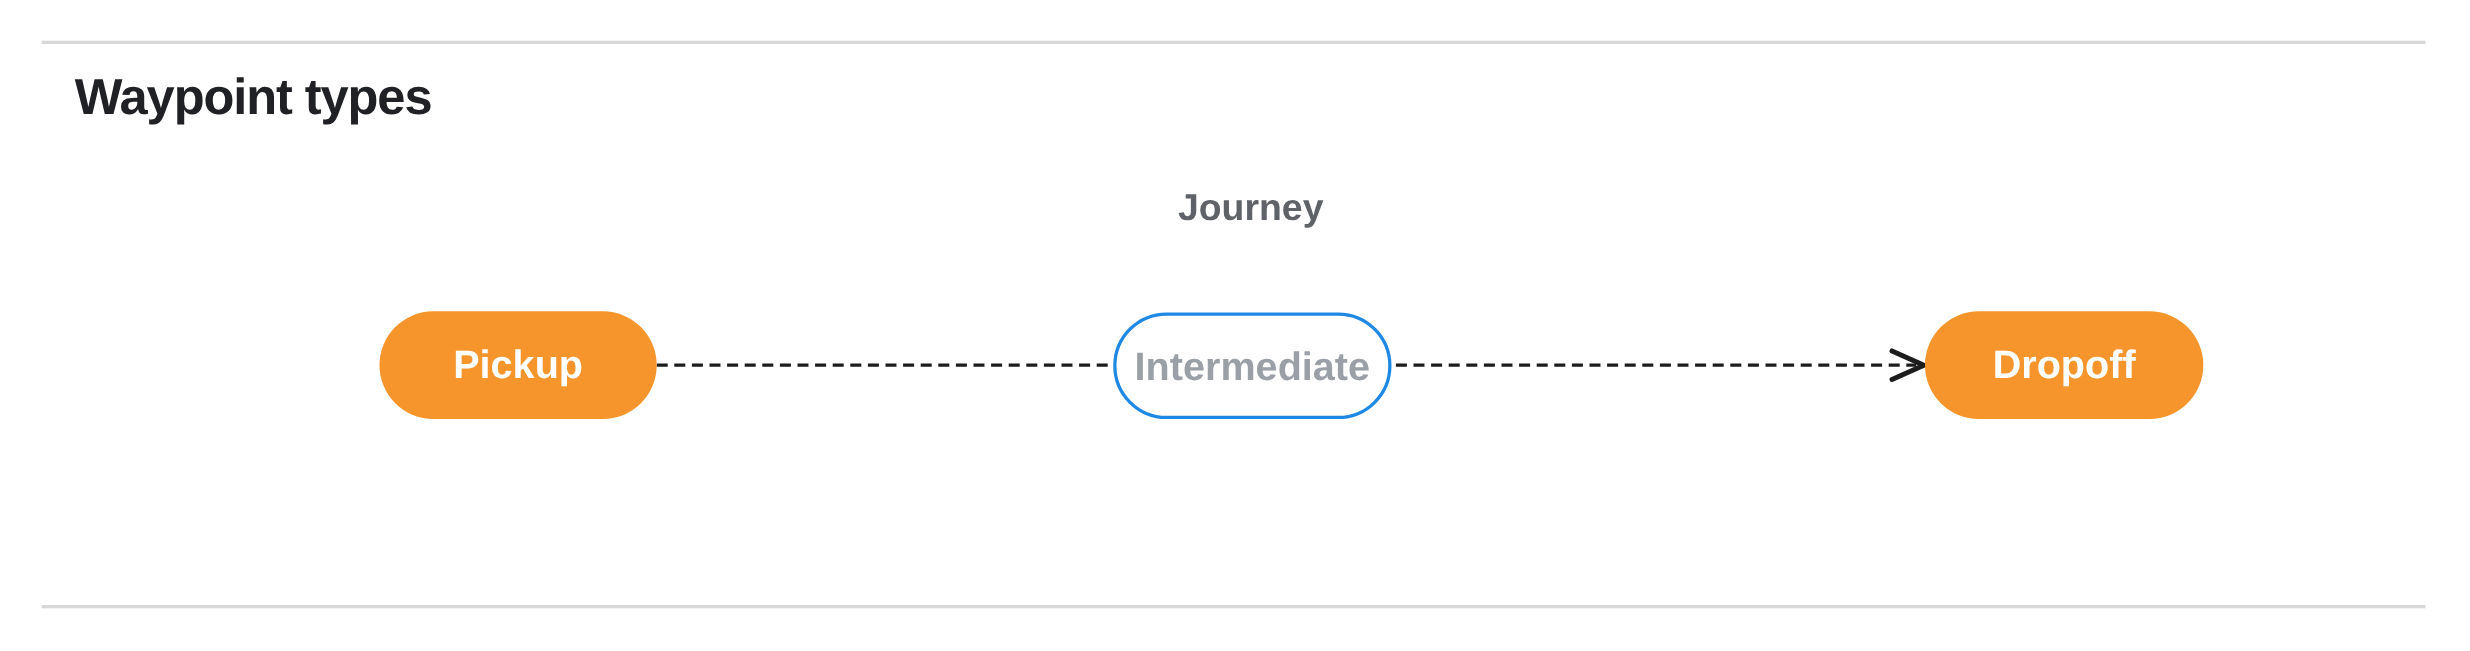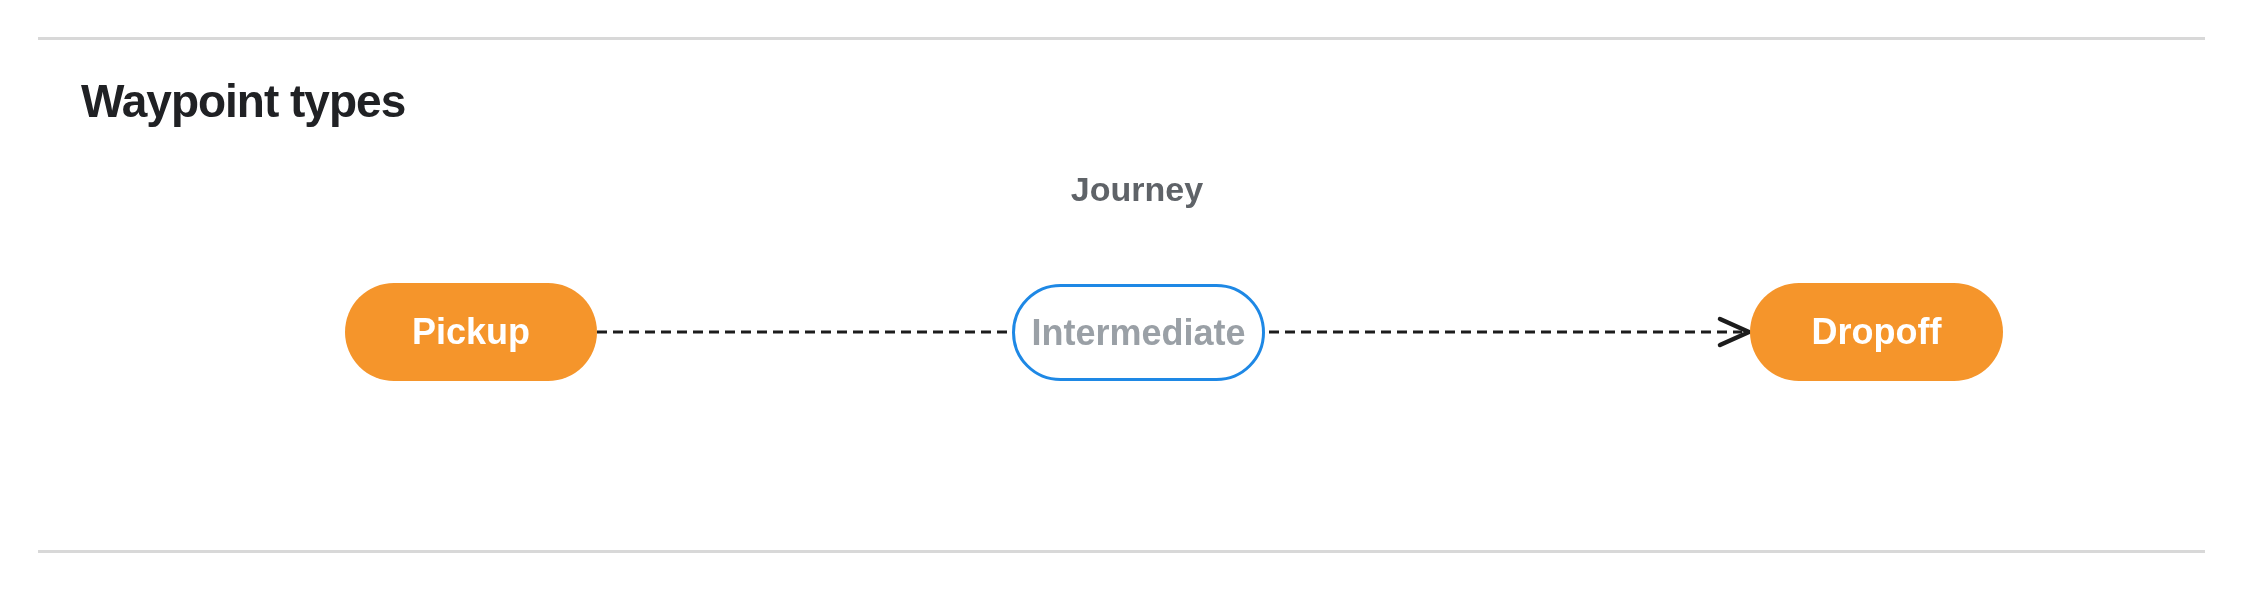--- a/index.html
+++ b/index.html
@@ -6,21 +6,21 @@
   body{
     width:2245px;height:592px;position:relative;background:#ffffff;overflow:hidden;
     font-family:"Liberation Sans",sans-serif;
   }
   .divider{
     position:absolute;left:38px;width:2167px;height:3px;background:#d8d8d8;
   }
   .divider.top{top:37px;}
   .divider.bottom{top:550px;}
   .heading{
-    position:absolute;left:68px;top:61px;margin:13px;
+    position:absolute;left:68px;top:61px;margin:0;
     font-size:46px;font-weight:700;letter-spacing:-1px;color:#202124;
     line-height:1.2;white-space:nowrap;
   }
   .diagram{position:absolute;left:0;top:0;width:2002px;height:592px;}
   .journey-label{
     position:absolute;left:987px;top:169px;width:300px;text-align:center;
     font-size:34px;font-weight:700;color:#5f6368;line-height:1.2;
   }
   svg.connector-layer{position:absolute;left:0;top:0;width:2245px;height:592px;}
   .pill{

